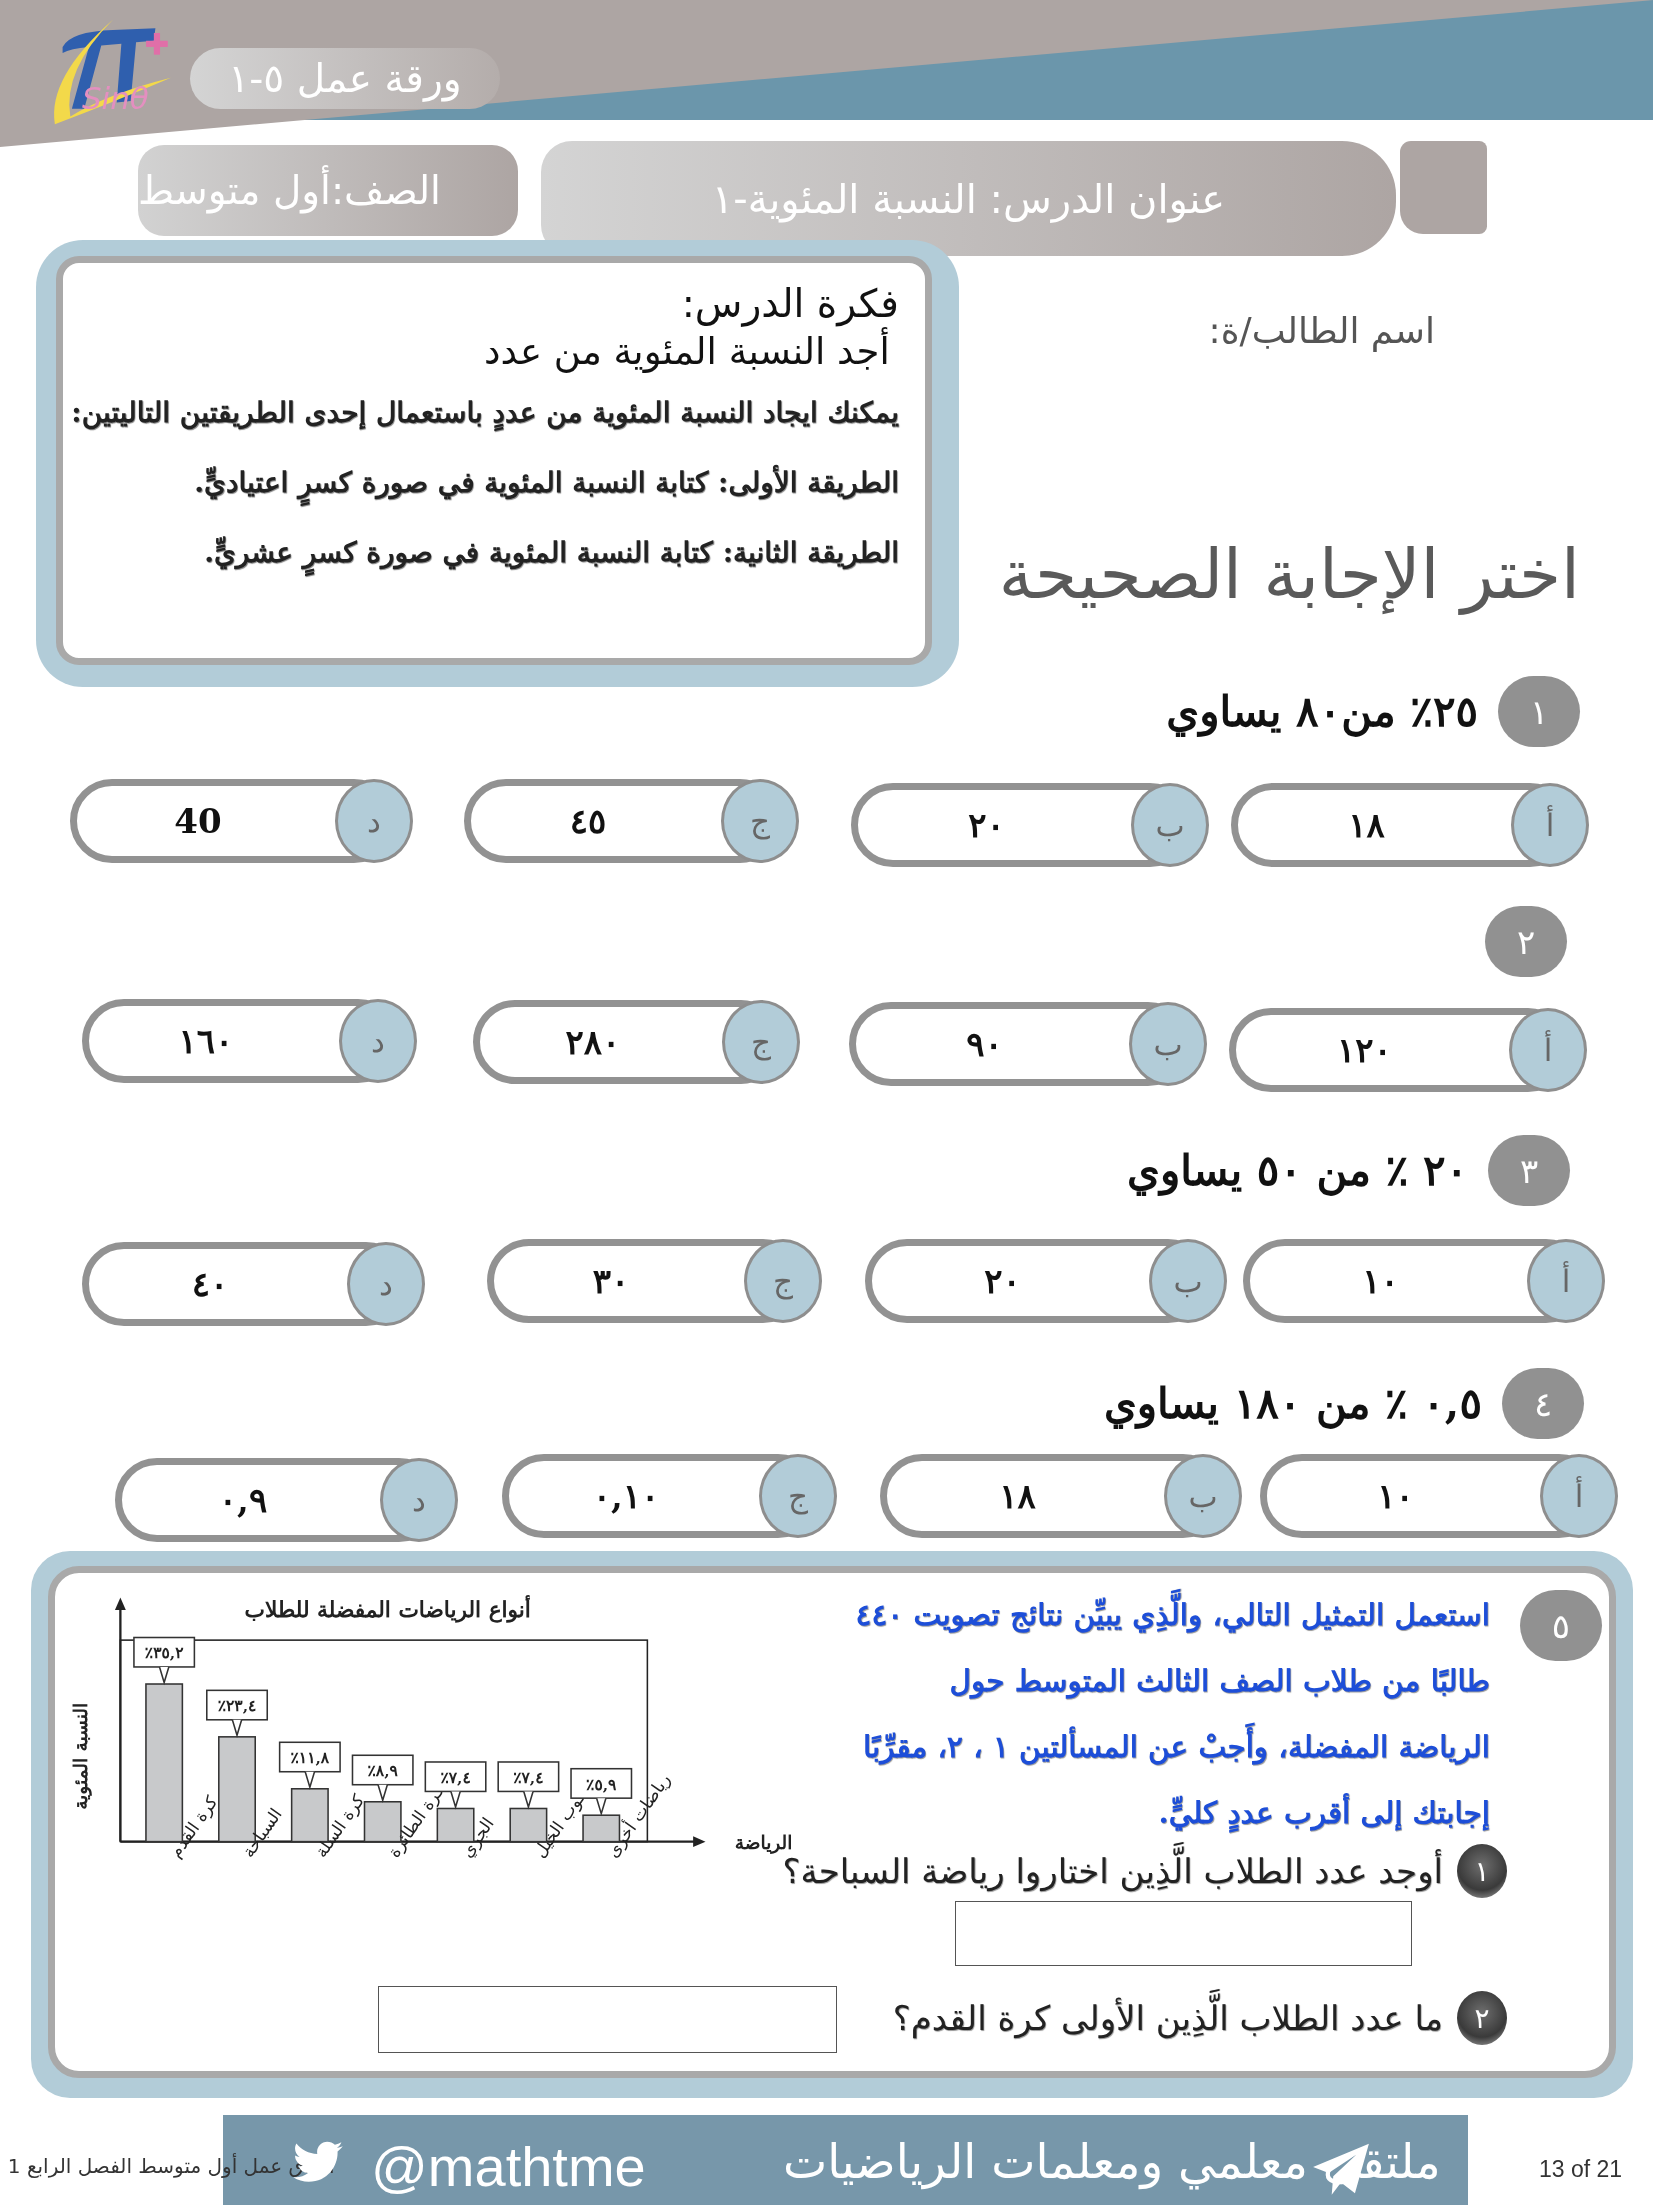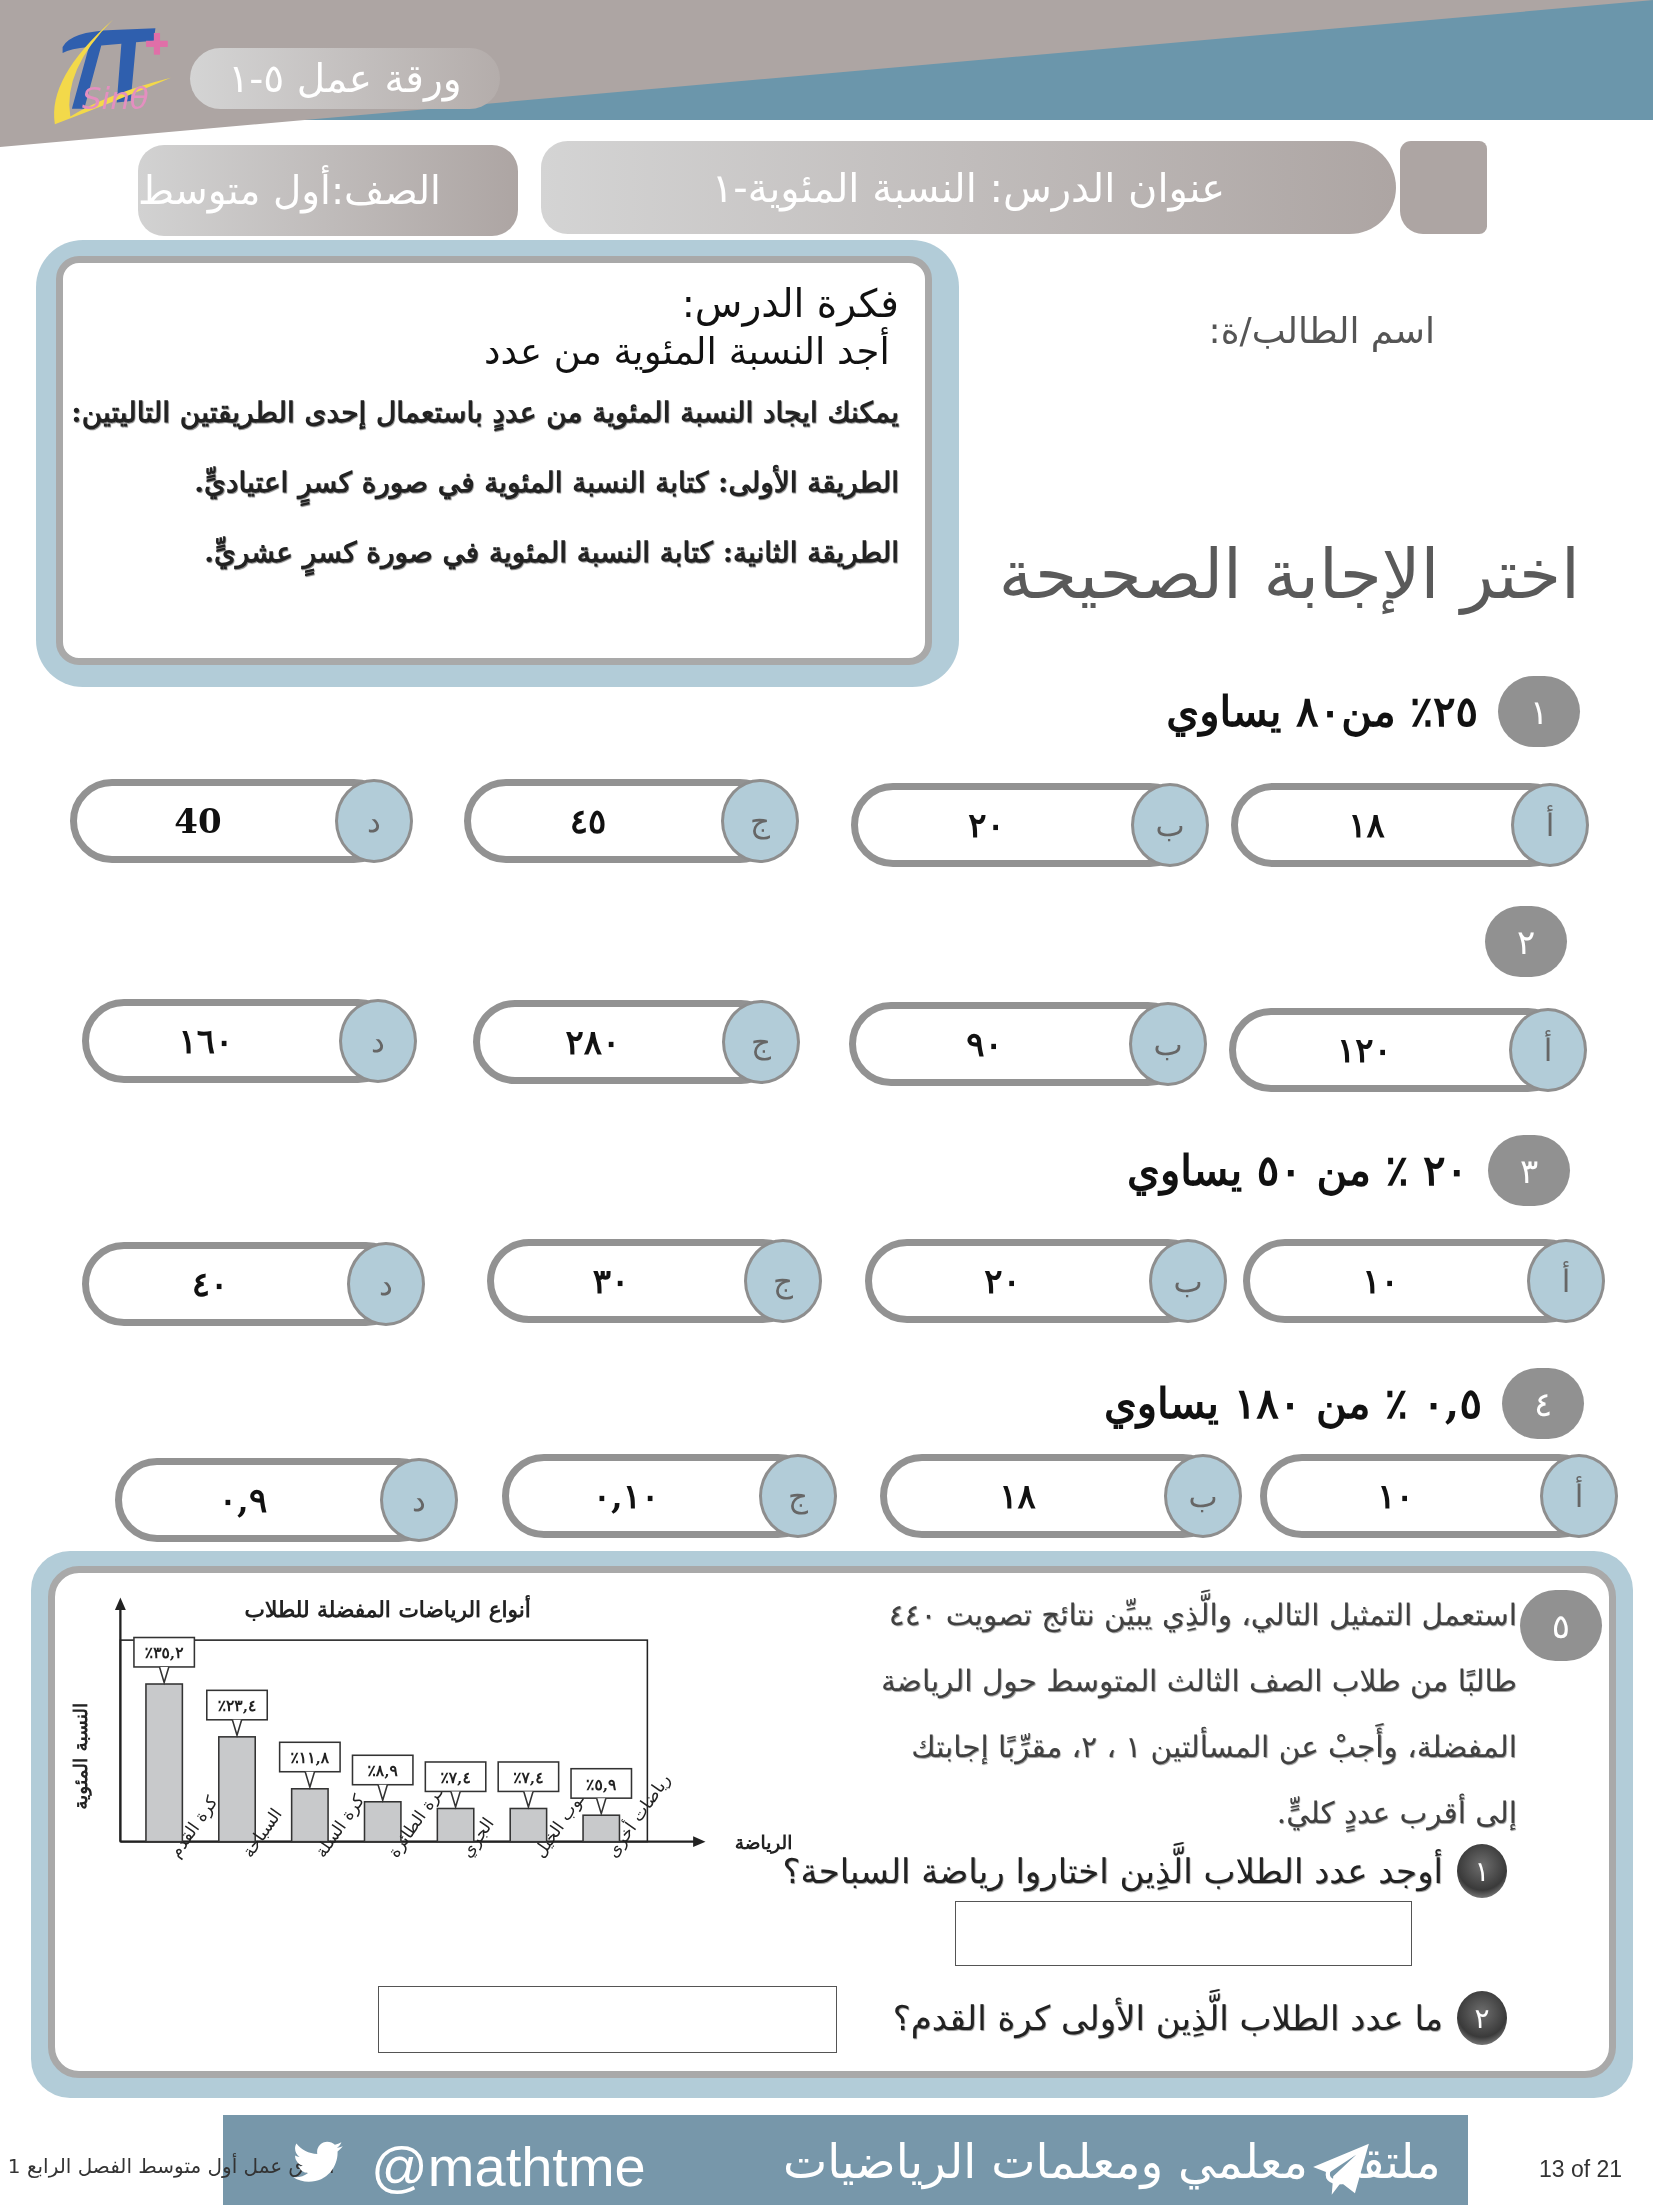--- a/index.html
+++ b/index.html
@@ -15,21 +15,21 @@
 
   .worksheet-pill { position: absolute; left: 190px; top: 48px; width: 310px; height: 61px;
       border-radius: 31px; background: linear-gradient(90deg,#d4d4d4,#b4adab);
       color: #fff; font-size: 39px; display: flex; align-items: center; justify-content: center;
       direction: rtl; font-family: "DejaVu Sans", sans-serif; }
 
   .grade-pill { position: absolute; left: 138px; top: 145px; width: 380px; height: 91px;
       border-radius: 26px; background: linear-gradient(90deg,#d2d2d2,#ada5a3);
       color: #fff; font-size: 39px; display: flex; align-items: center; justify-content: flex-end; direction: rtl; }
 
-  .title-pill { position: absolute; left: 541px; top: 141px; width: 855px; height: 93px;
+  .title-pill { position: absolute; left: 541px; top: 141px; width: 855px; height: 115px;
       border-radius: 31px 54px 54px 31px; background: linear-gradient(90deg,#d4d4d4,#ada5a3);
       color: #fff; font-size: 40px; display: flex; align-items: center; justify-content: center; direction: rtl; }
   .title-tab { position: absolute; left: 1400px; top: 141px; width: 87px; height: 93px;
       border-radius: 11px 7.8px 7.8px 23px; background: #ada5a3; }
 
   
   .idea-outer { position: absolute; left: 36px; top: 240px; width: 923px; height: 447px;
       background: #b2ccd8; border-radius: 47px; }
   .idea-inner { position: absolute; left: 56px; top: 256px; width: 876px; height: 409px;
       background: #fff; border: 7.8px solid #a9a9a9; border-radius: 23px; direction: rtl;
@@ -59,22 +59,22 @@
 
   
   .q5-outer { position: absolute; left: 31px; top: 1551px; width: 1602px; height: 547px;
       background: #b2ccd8; border-radius: 39px; }
   .q5-inner { position: absolute; left: 48px; top: 1566px; width: 1568px; height: 512px;
       background: #fff; border: 7.8px solid #a9a9a9; border-radius: 31px; }
 
   .q5-num { position: absolute; left: 1520px; top: 1590px; width: 82px; height: 71px; border-radius: 36px;
       background: #919191; color: #fff; font-size: 34px; display: flex; align-items: center; justify-content: center;
       font-family: "DejaVu Serif", serif; }
-  .q5-text { position: absolute; right: 137px; top: 1582px; width: 636px; direction: rtl; text-align: right;
-      font-family: "DejaVu Serif", serif; font-weight: normal; font-size: 29.5px; line-height: 66px; color: #404040;
+  .q5-text { position: absolute; right: 164px; top: 1582px; width: 636px; direction: rtl; text-align: right;
+      font-family: "DejaVu Serif", serif; font-weight: bold; font-size: 29.5px; line-height: 66px; color: #1d4ed8;
       text-shadow: 0.8px 0.8px 0.8px #999; }
 
   .sub-q { position: absolute; display: flex; align-items: center; direction: rtl; gap: 14px; }
   .sub-badge { width: 50px; height: 54px; border-radius: 50%;
       background: radial-gradient(circle at 50% 40%, #6e6e6e, #3a3a3a 60%, #b5b5b5 100%);
       color: #fff; font-size: 28px; display: flex; align-items: center; justify-content: center; font-family: "DejaVu Serif", serif; }
   .sub-text { font-family: "DejaVu Serif", serif; font-size: 34px; color: #222; white-space: nowrap; text-shadow: 0.8px 0.8px 0.8px #999; }
 
   .answer-box { position: absolute; background: #fff; border: 1.6px solid #555; }
 

